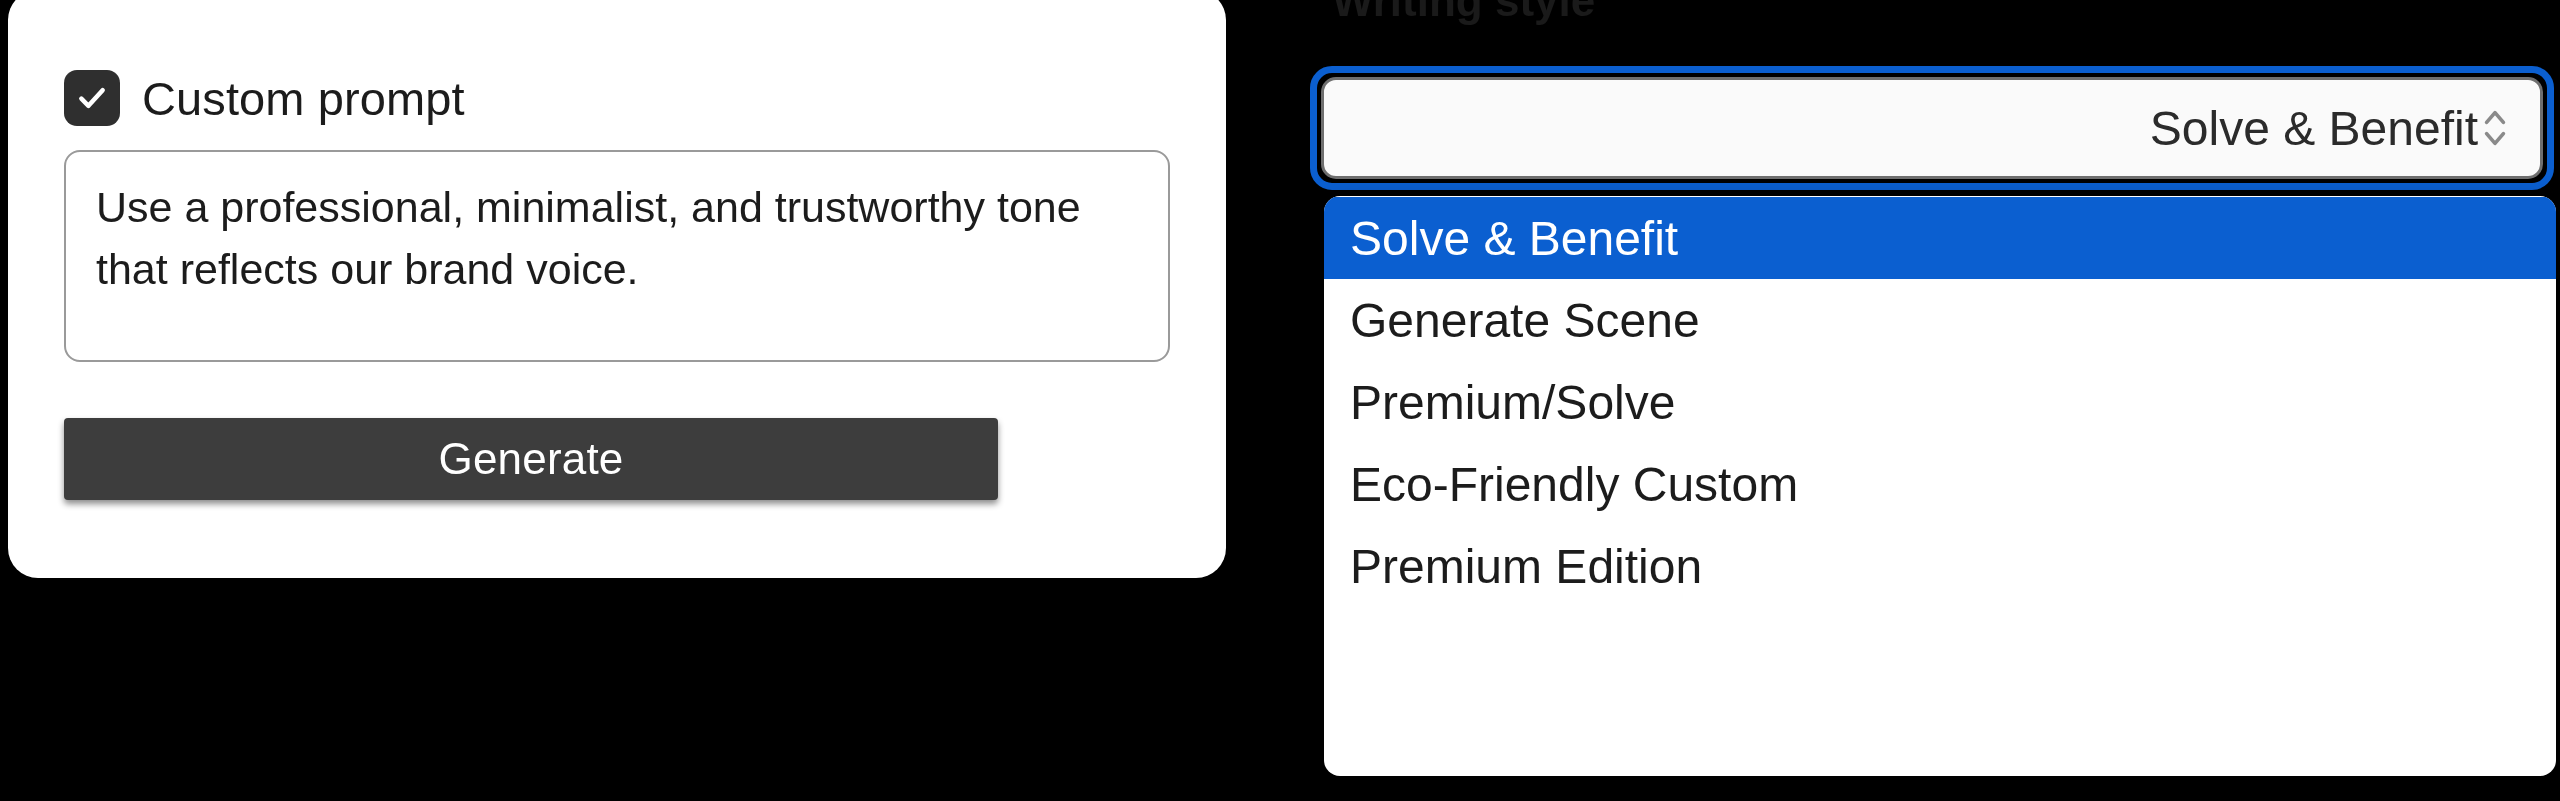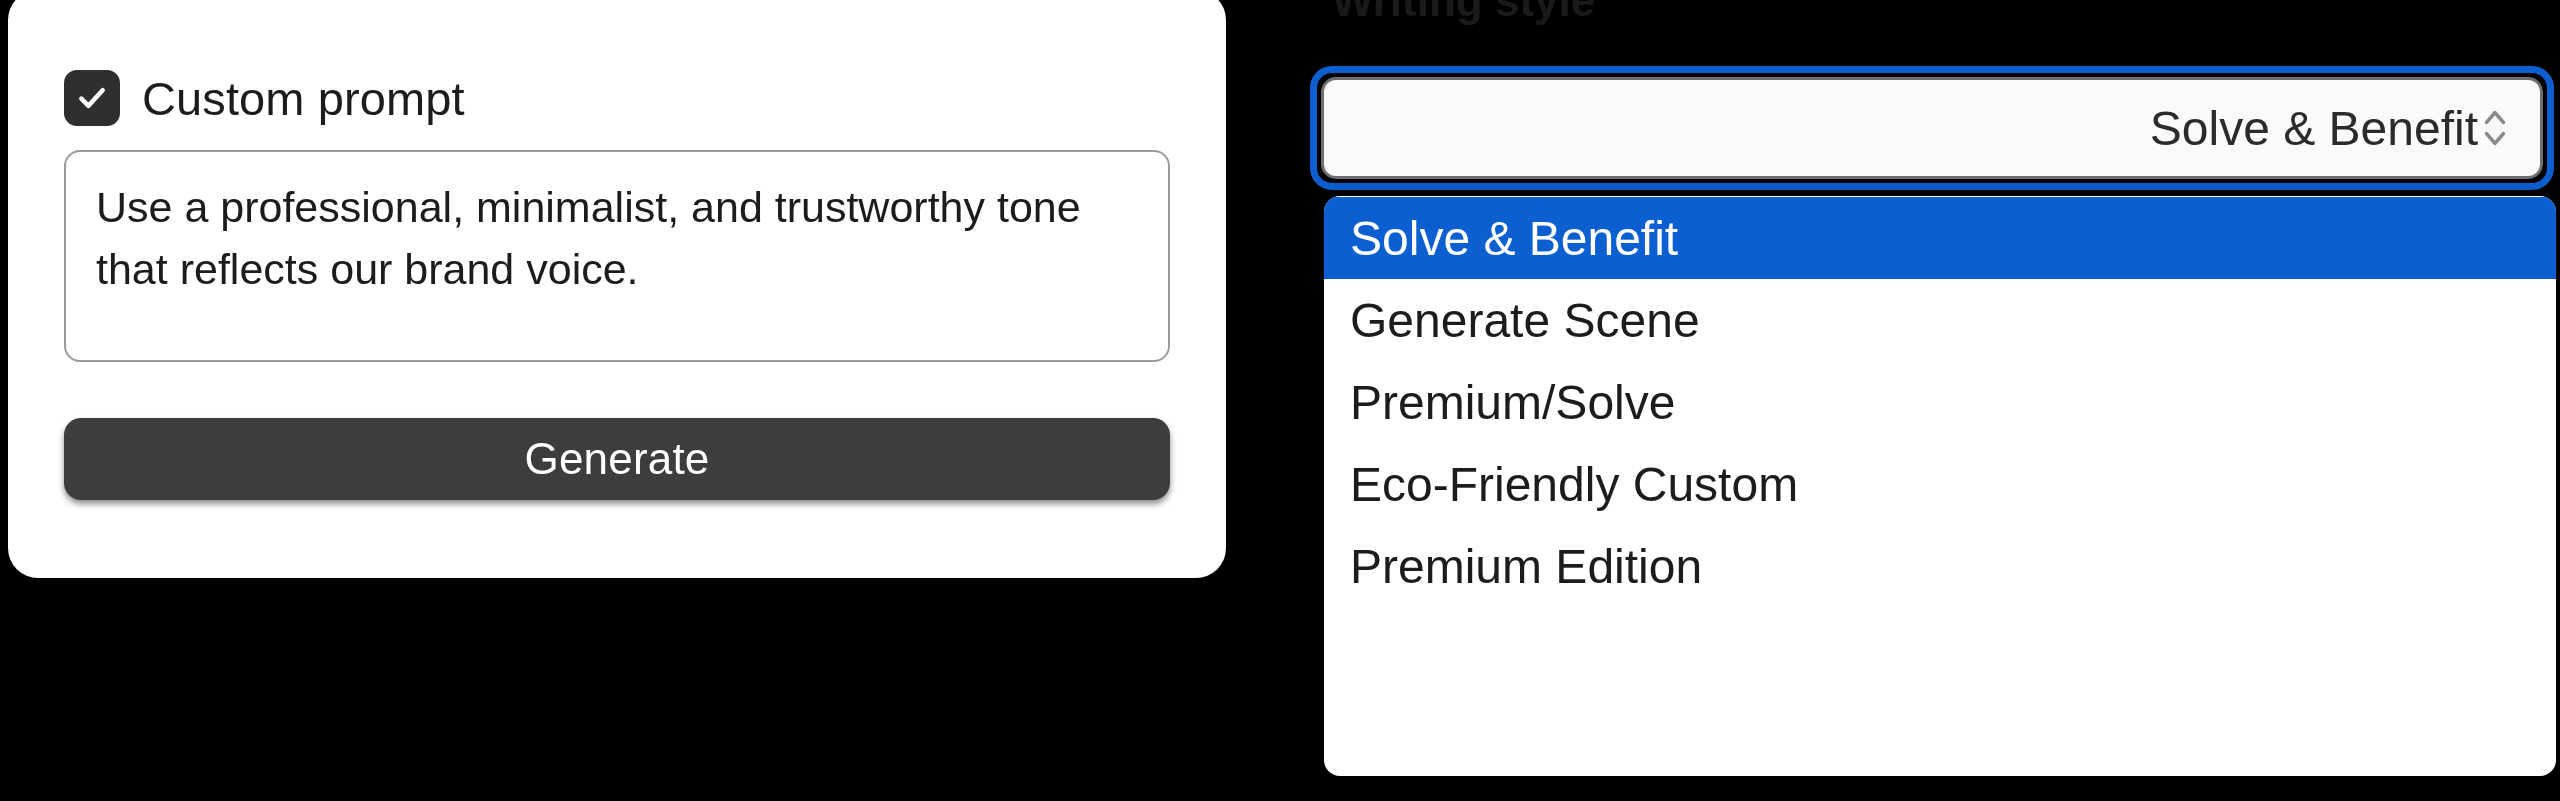--- a/index.html
+++ b/index.html
@@ -76,26 +76,26 @@
     color: #1c1c1c;
     resize: none;
     outline: none;
     overflow: hidden;
   }
 
   .generate-button {
     position: absolute;
     left: 56px;
     top: 428px;
-    width: 1106px;
+    width: 934px;
     height: 82px;
     background: #3d3d3d;
     color: #ffffff;
     border: none;
-    border-radius: 17px;
+    border-radius: 4px;
     font-family: "Liberation Sans", sans-serif;
     font-size: 44px;
     letter-spacing: 0.2px;
     cursor: pointer;
     box-shadow: 0 4px 6px rgba(0,0,0,0.45);
   }
 
   
   .select-area {
     position: absolute;

